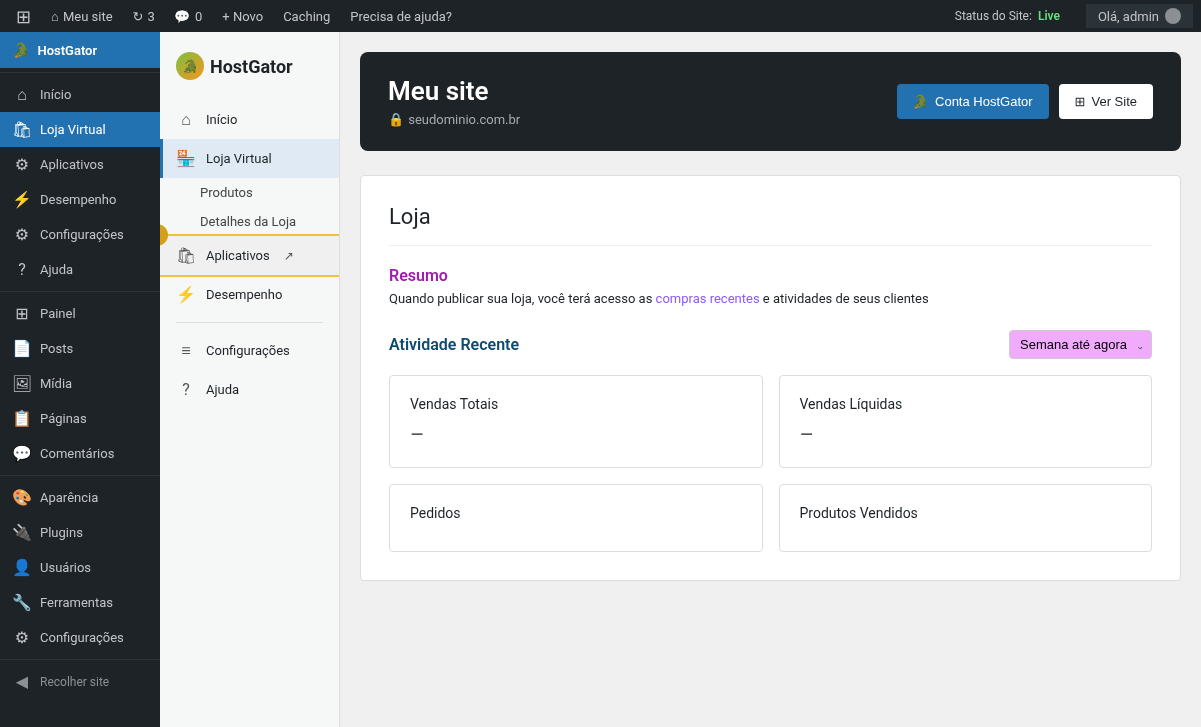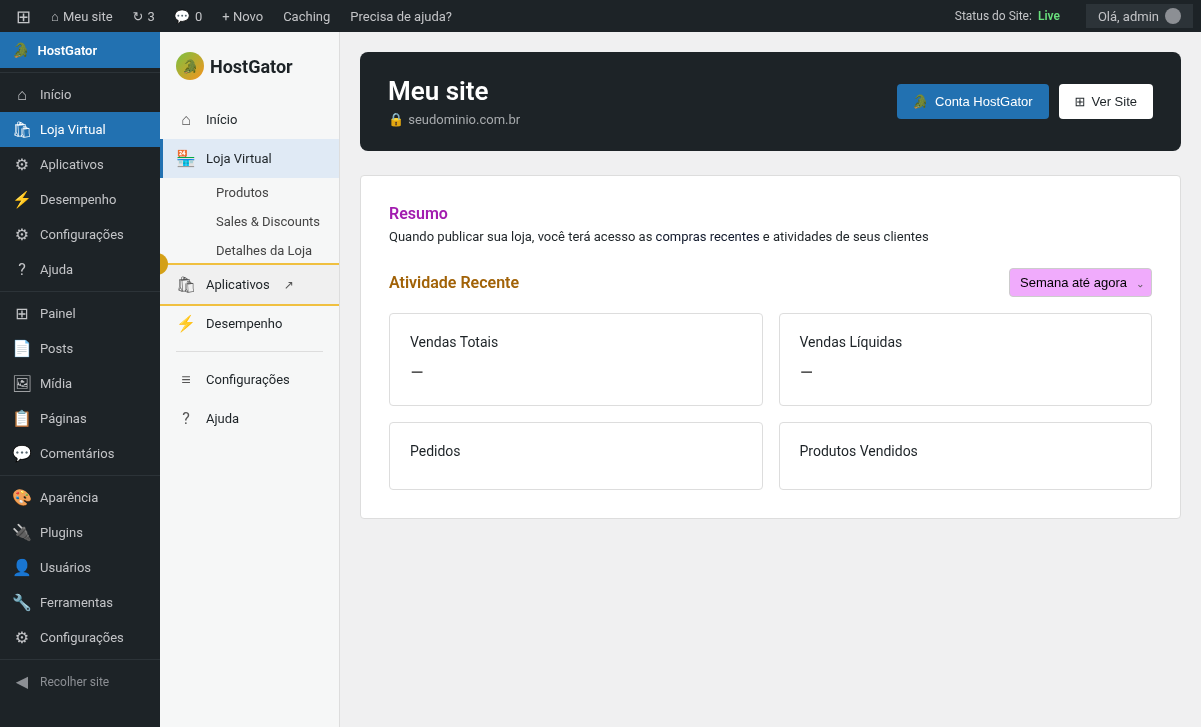--- a/index.html
+++ b/index.html
@@ -67,21 +67,21 @@
       border-radius: 50%; display: flex; align-items: center; justify-content: center;
       font-size: 16px;
     }
     .hg-logo-text { font-size: 18px; font-weight: 700; color: #1d2327; }
     .hg-menu-item {
       display: flex; align-items: center; gap: 10px;
       padding: 10px 16px; color: #1d2327; cursor: pointer; font-size: 13px;
     }
     .hg-menu-item.active { background: #e0eaf5; border-left: 3px solid #2271b1; padding-left: 13px; }
     .hg-menu-item .icon { font-size: 16px; width: 20px; text-align: center; color: #555; }
-    .hg-sub-menu { padding-left: 16px; }
+    .hg-sub-menu { padding-left: 0; }
     .hg-sub-item {
       padding: 7px 16px 7px 40px; color: #444; cursor: pointer; font-size: 13px;
       display: block;
     }
     .hg-divider { height: 1px; background: #ddd; margin: 8px 16px; }
 
     
     .main-content {
       flex: 1; overflow-y: auto; padding: 20px;
     }
@@ -107,27 +107,27 @@
 
     
     .content-panel {
       background: #fff; border: 1px solid #ddd; border-radius: 4px; padding: 28px;
     }
     .panel-title { font-size: 22px; font-weight: 400; color: #1d2327; margin-bottom: 20px; border-bottom: 1px solid #eee; padding-bottom: 16px; }
 
     .resumo-section { margin-bottom: 24px; }
     .resumo-title { font-size: 16px; font-weight: 600; color: #a21caf; margin-bottom: 6px; }
     .resumo-text { font-size: 13px; color: #1d2327; }
-    .resumo-text a { color: #0f172a; text-decoration: none; }
+    .resumo-text a { color: #8b5cf6; text-decoration: none; }
 
     .atividade-header {
       display: flex; align-items: center; justify-content: space-between;
       margin-bottom: 16px;
     }
-    .atividade-title { font-size: 16px; font-weight: 600; color: #a16207; }
+    .atividade-title { font-size: 16px; font-weight: 600; color: #0c4a6e; }
     .periodo-select {
       border: 1px solid #ccc; border-radius: 4px; padding: 6px 24px 6px 10px;
       font-size: 13px; cursor: pointer; appearance: none; background: #f0abfc;
       position: relative;
     }
     .periodo-wrapper { position: relative; }
     .periodo-wrapper::after {
       content: '⌃'; position: absolute; right: 8px; top: 50%; transform: translateY(-50%) rotate(180deg);
       font-size: 10px; color: #555; pointer-events: none;
     }
@@ -275,21 +275,20 @@
       <span>Início</span>
     </div>
 
     <div class="hg-menu-item active">
       <span class="icon">🏪</span>
       <span>Loja Virtual</span>
     </div>
 
     <div class="hg-sub-menu">
       <span class="hg-sub-item">Produtos</span>
-      <span class="hg-sub-item">Sales &amp; Discounts</span>
       <span class="hg-sub-item">Detalhes da Loja</span>
     </div>
 
     <div style="position:relative;">
       <div style="
         position: absolute;
         top: -2px; left: -10px; right: -10px; bottom: -2px;
         border: 2px solid #f0c040;
         border-radius: 2px;
         pointer-events: none;
@@ -347,20 +346,21 @@
           <span>Conta HostGator</span>
         </button>
         <button class="btn-ver">
           <span>⊞</span>
           <span>Ver Site</span>
         </button>
       </div>
     </div>
 
     <div class="content-panel">
+      <div class="panel-title">Loja</div>
 
       <div class="resumo-section">
         <div class="resumo-title">Resumo</div>
         <div class="resumo-text">
           <span>Quando publicar sua loja, você terá acesso as <a>compras recentes</a> e atividades de seus clientes</span>
         </div>
       </div>
 
       <div class="atividade-header">
         <div class="atividade-title">Atividade Recente</div>

